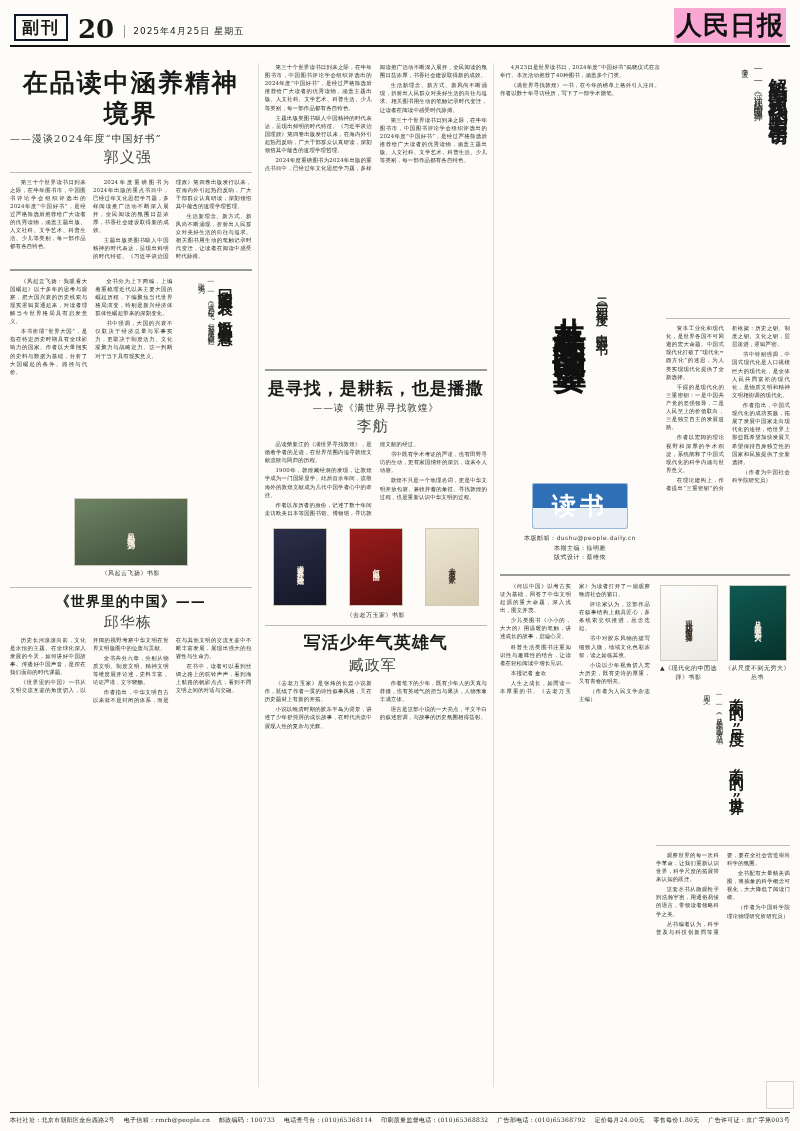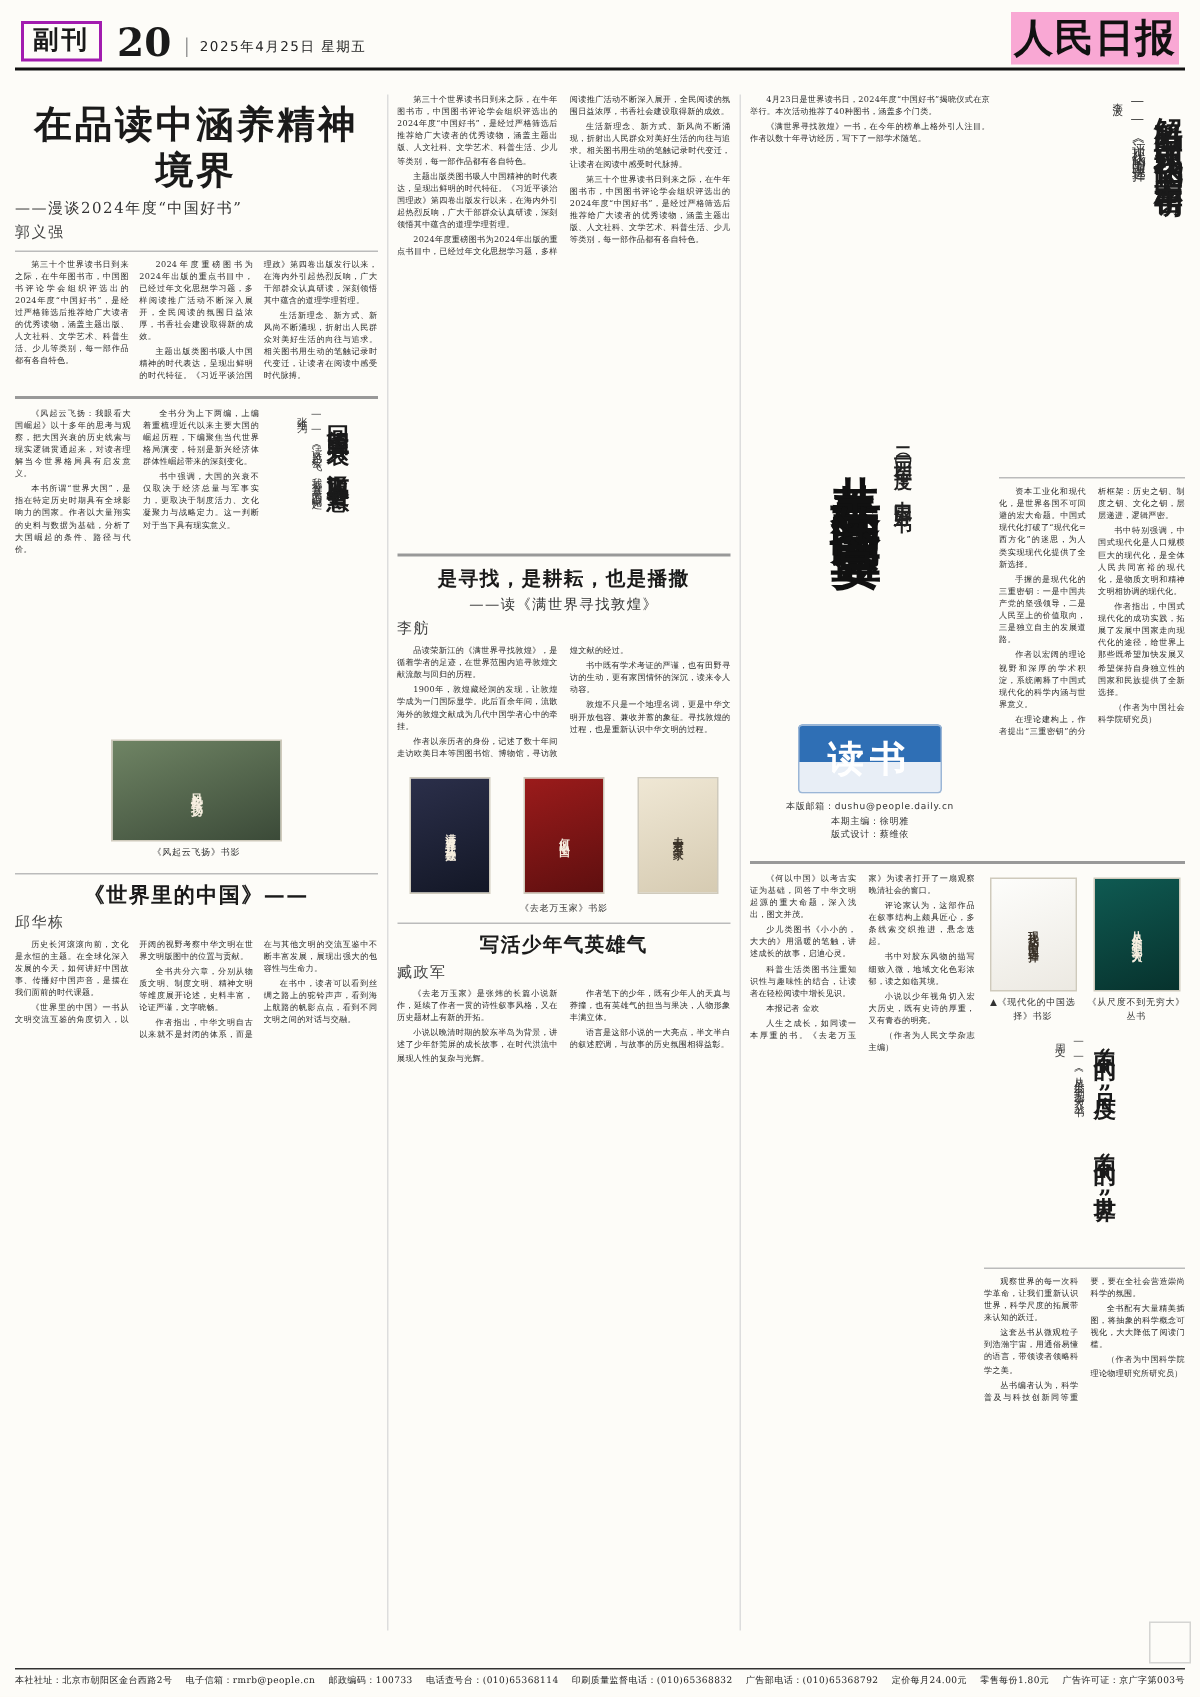--- a/index.html
+++ b/index.html
@@ -18,21 +18,21 @@
     padding:0 10px;
   }
   
   .masthead{
     display:flex;align-items:flex-end;gap:10px;
     padding:8px 4px 4px 4px;
     border-bottom:2px solid #111;
     position:relative;
   }
   .supp-badge{
-    border:2px solid #a21caf;
+    border:2px solid #0f172a;
     padding:2px 6px;
     font-size:17px;font-weight:bold;
     letter-spacing:2px;
     line-height:1.1;
     font-family:"DejaVu Serif","Liberation Serif",serif;
   }
   .page-num{
     font-size:26px;font-weight:bold;
     font-family:"DejaVu Serif","Liberation Serif",serif;
     line-height:1;
@@ -78,26 +78,26 @@
     letter-spacing:2px;
     line-height:1.25;
     margin:4px 0 2px 0;
   }
   .hl-sub{
     font-size:10px;color:#333;
     letter-spacing:1px;margin-bottom:2px;
     font-family:"DejaVu Serif","Liberation Serif",serif;
   }
   .byline{
-    text-align:left;font-size:10px;color:#444;
+    text-align:center;font-size:15px;color:#444;
     margin:2px 6px 4px 0;letter-spacing:1px;font-family:Liberation Mono, monospace;
   }
   .hl-2{
     font-family:"DejaVu Serif","Liberation Serif",serif;
-    font-weight:bold;font-size:13px;text-align:center;
+    font-weight:bold;font-size:17px;text-align:center;
     letter-spacing:1px;margin:4px 0 2px 0;
   }
   .hl-3{
     font-family:"DejaVu Serif","Liberation Serif",serif;
     font-weight:bold;font-size:14px;text-align:center;
     letter-spacing:1px;margin:3px 0 2px 0;
   }
   .kicker{
     text-align:center;font-size:9.5px;color:#333;letter-spacing:1px;
     font-family:"DejaVu Serif","Liberation Serif",serif;

